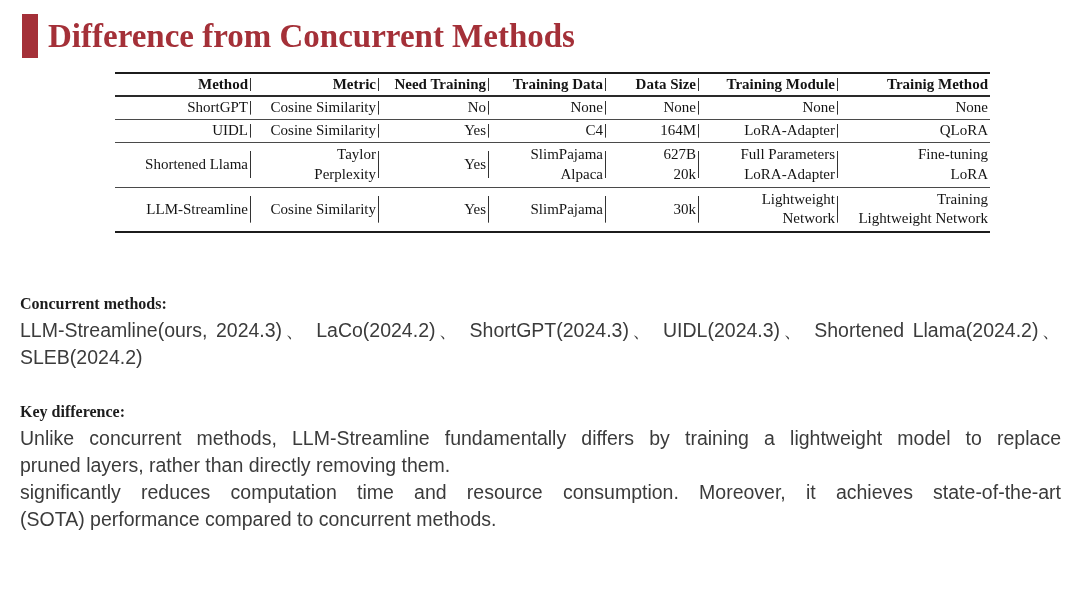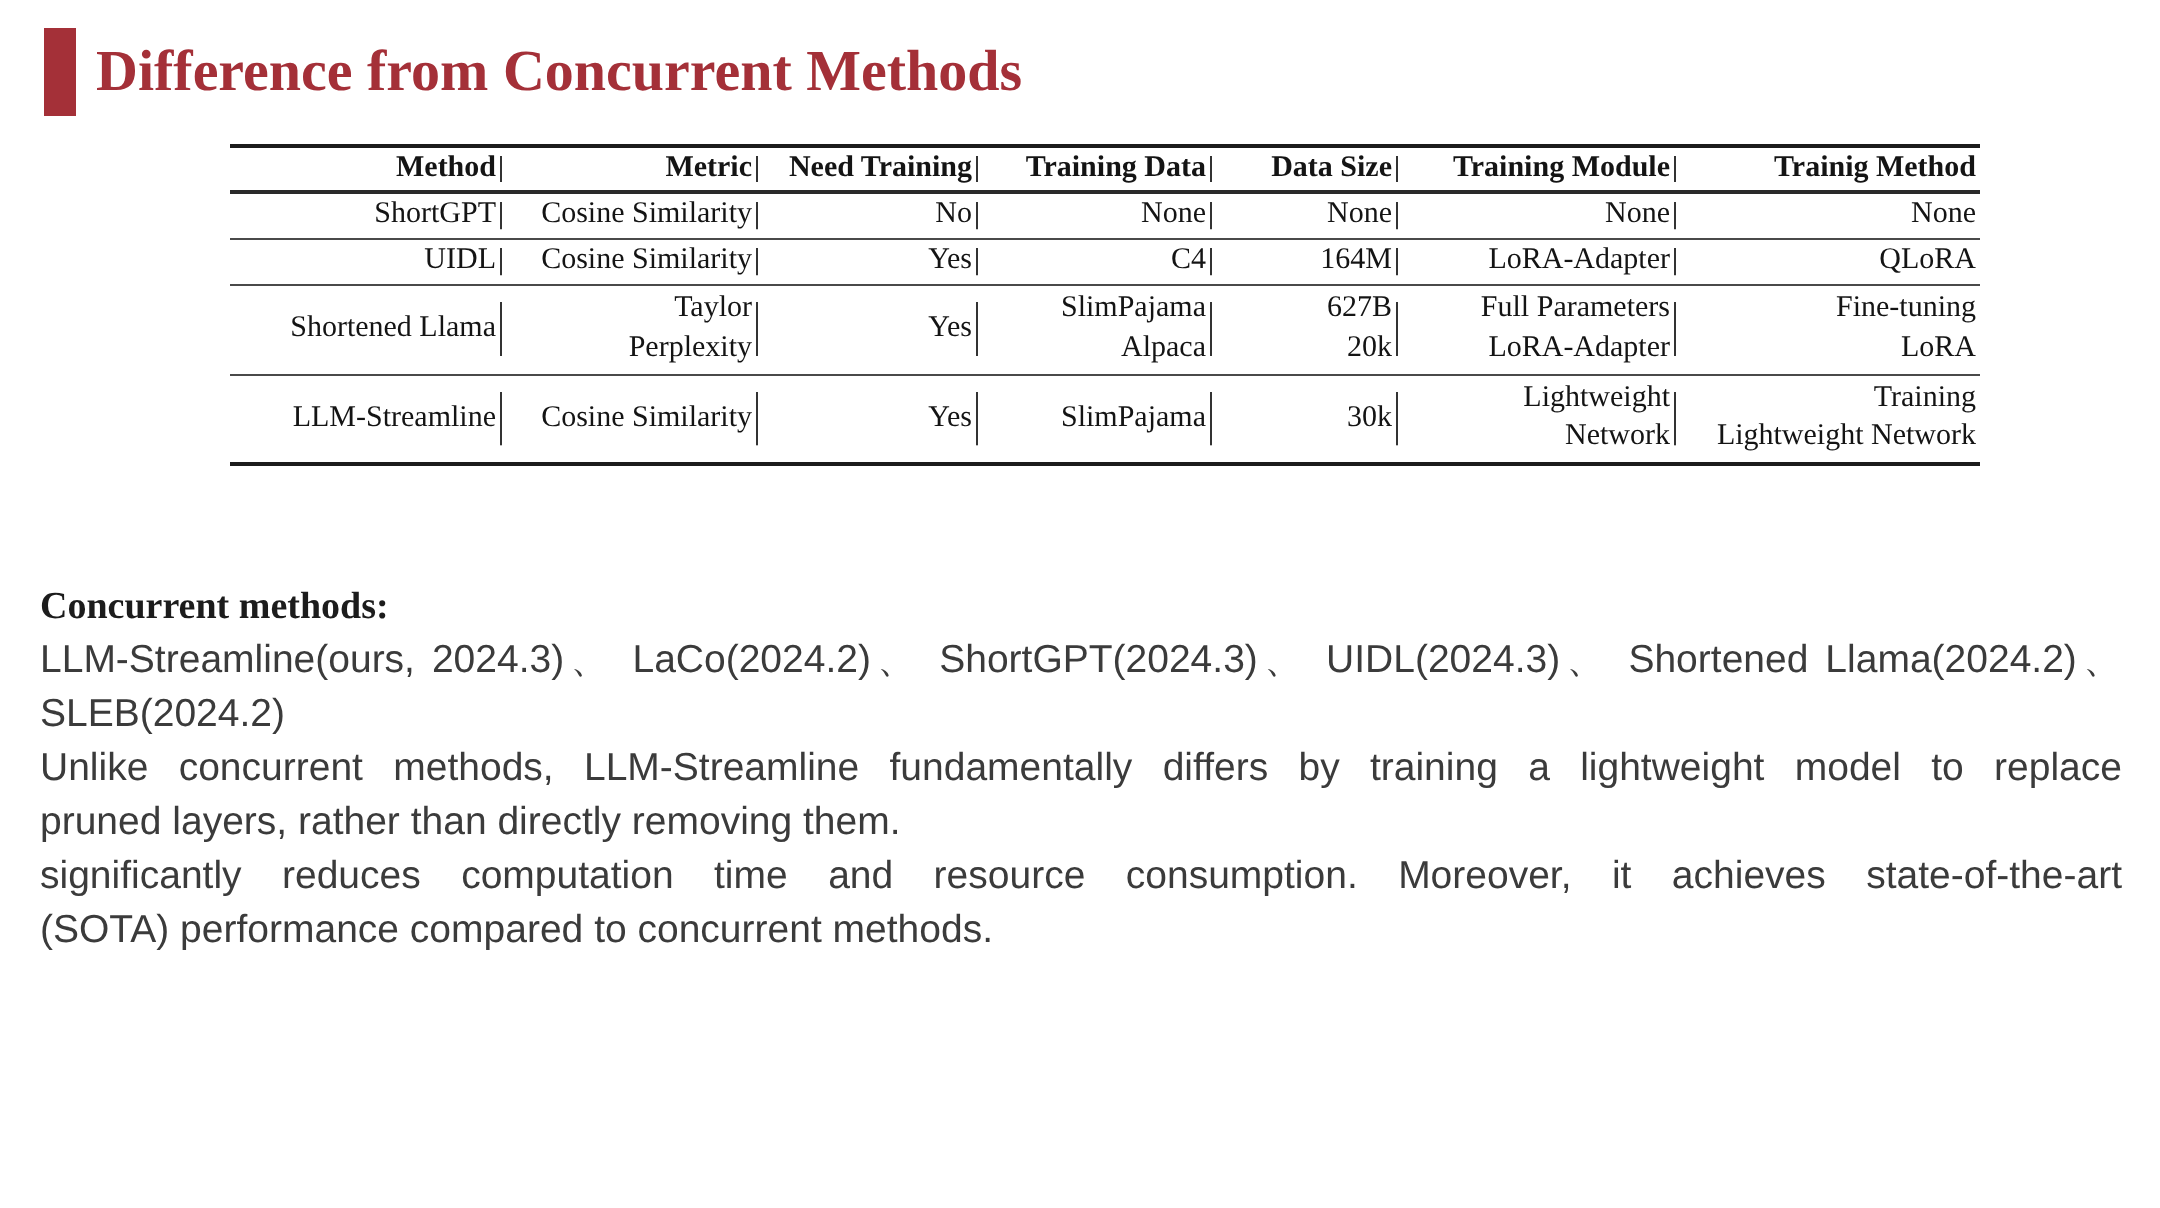--- a/index.html
+++ b/index.html
@@ -16,21 +16,21 @@
     left: 22px; top: 14px;
     width: 16px; height: 44px;
     background: var(--accent, #A43038);
   }
   .title {
     position: absolute;
     left: 48px; top: 14px;
     margin: 0;
     font-family: "Liberation Serif", serif;
     font-weight: bold;
-    font-size: 29px;
+    font-size: 33px;
     line-height: 44px;
     color: var(--accent, #A43038);
     white-space: nowrap;
   }
   table.cmp {
     position: absolute;
     left: 115px; top: 72px;
     width: 875px;
     border-collapse: collapse;
     table-layout: fixed;
@@ -61,21 +61,21 @@
   }
   .notes {
     position: absolute;
     left: 20px; top: 291px;
     width: 1041px;
     font-size: 19.5px;
   }
   .label {
     font-family: "Liberation Serif", serif;
     font-weight: bold;
-    font-size: 19px;
+    font-size: 16px;
     line-height: 26px;
     color: #1c1c1c;
   }
   .line { line-height: 27px; }
   .justify-full { text-align: justify; text-align-last: justify; }
   .spaced { margin-top: 28px; }
 </style>
 </head>
 <body>
 
@@ -148,18 +148,19 @@
 Lightweight Network</td>
     </tr>
   </tbody>
 </table>
 
 <div class="notes">
   <div class="label">Concurrent methods:</div>
   <div class="line justify-full">LLM-Streamline(ours, 2024.3)、 LaCo(2024.2)、 ShortGPT(2024.3)、 UIDL(2024.3)、 Shortened Llama(2024.2)、</div>
   <div class="line">SLEB(2024.2)</div>
 
+  <div class="label spaced">Key difference:</div>
   <div class="line justify-full">Unlike concurrent methods, LLM-Streamline fundamentally differs by training a lightweight model to replace</div>
   <div class="line">pruned layers, rather than directly removing them.</div>
 
   <div class="line justify-full">significantly reduces computation time and resource consumption. Moreover, it achieves state-of-the-art</div>
   <div class="line">(SOTA) performance compared to concurrent methods.</div>
 </div>
 
 </body></html>

